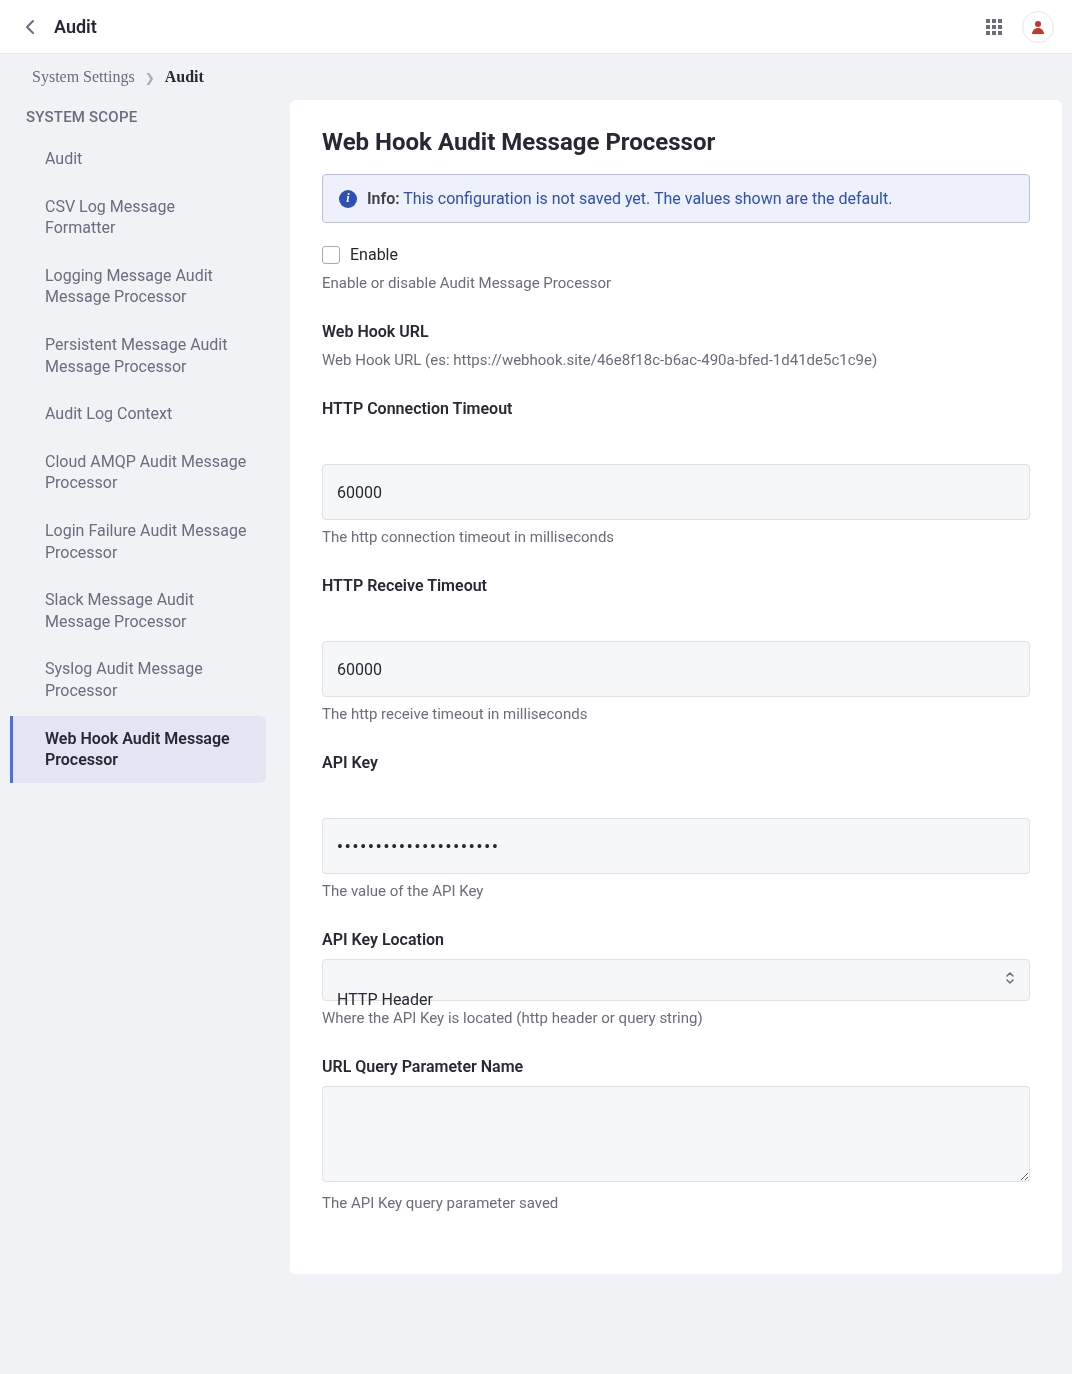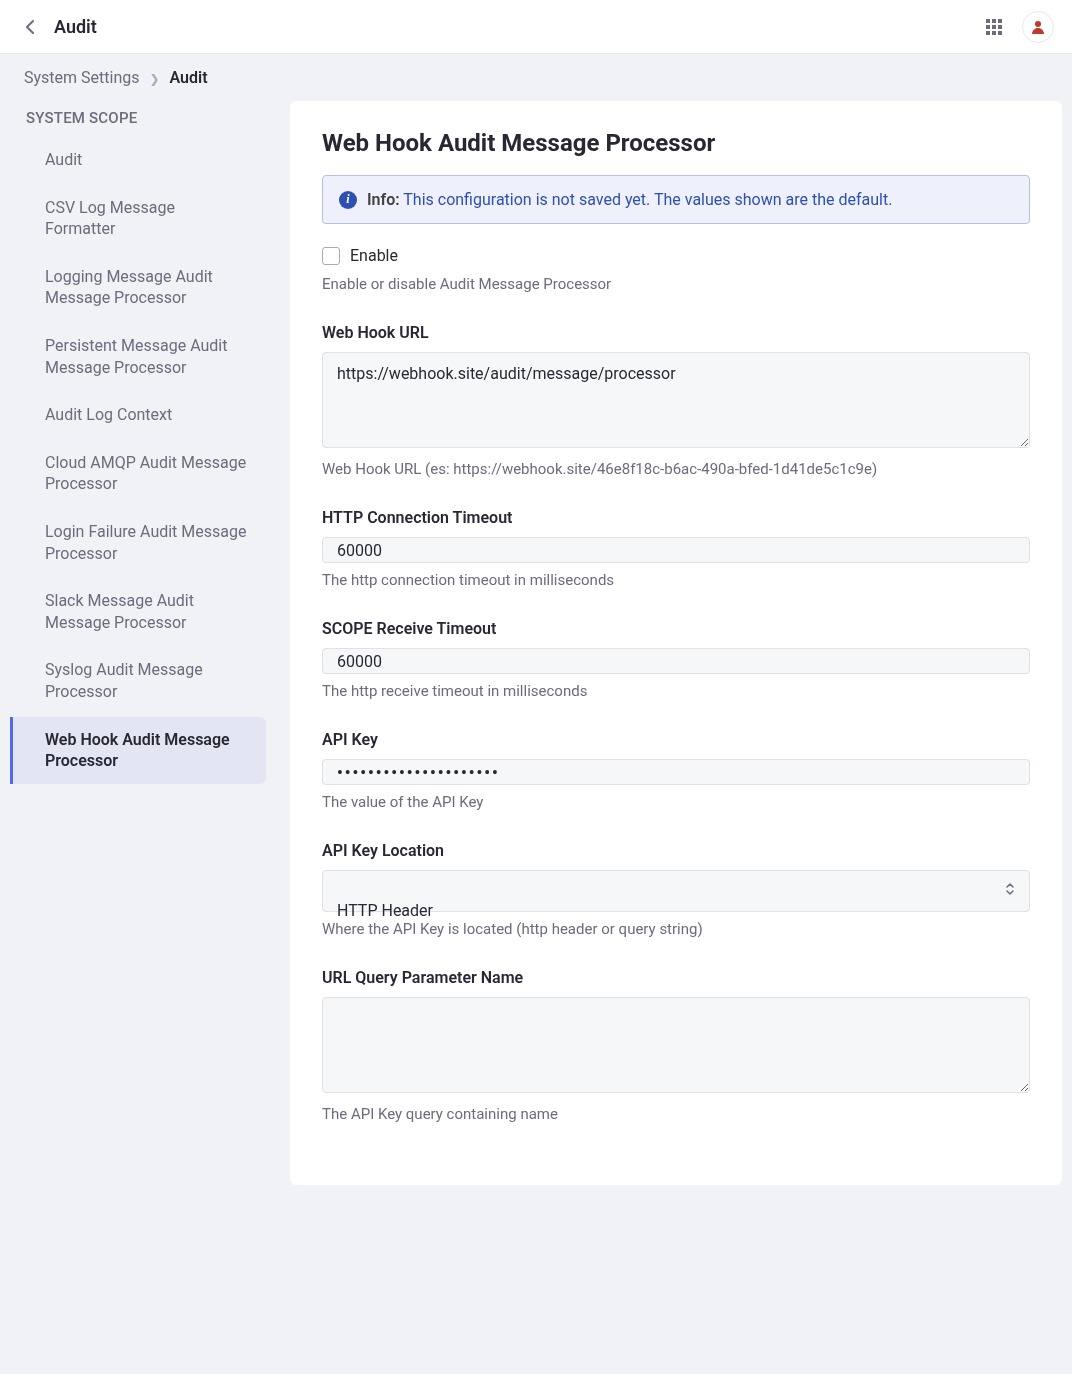--- a/index.html
+++ b/index.html
@@ -4,21 +4,21 @@
   <style>
     * { box-sizing: border-box; margin: 0; padding: 0; }
     body { font-family: -apple-system, BlinkMacSystemFont, "Segoe UI", Roboto, Helvetica, Arial, sans-serif; font-size: 16px; color: #272833; background: #f1f2f5; }
     .topbar { display: flex; align-items: center; justify-content: space-between; height: 54px; padding: 0 18px 0 20px; background: #fff; border-bottom: 1px solid #e7e7ed; }
     .topbar-left { display: flex; align-items: center; gap: 14px; }
     .back-btn { display: inline-flex; align-items: center; justify-content: center; width: 20px; height: 20px; color: #6b6c7e; cursor: pointer; }
     .topbar-title { font-size: 18px; font-weight: 600; }
     .topbar-right { display: flex; align-items: center; gap: 14px; }
     .grid-btn { width: 28px; height: 28px; display: inline-flex; align-items: center; justify-content: center; color: #6b6c7e; cursor: pointer; border-radius: 4px; }
     .avatar { width: 32px; height: 32px; border: 1px solid #e7e7ed; border-radius: 50%; display: inline-flex; align-items: center; justify-content: center; color: #c0392b; cursor: pointer; background: #fff; }
-    .breadcrumbs { padding: 14px 24px; font-size: 16px; color: #6b6c7e; background: #f1f2f5; }
+    .breadcrumbs { padding: 14px 32px; font-size: 16px; color: #6b6c7e; background: #f1f2f5; font-family: Liberation Serif, serif; }
     .breadcrumbs .sep { padding: 0 6px; color: #a7a9bc; font-size: 12px; }
     .breadcrumbs .current { font-weight: 600; color: #272833; }
     .layout { display: flex; align-items: flex-start; padding: 0 10px 24px 10px; gap: 24px; }
     .sidebar { width: 256px; padding-top: 4px; }
     .sidebar-heading { padding: 4px 16px 10px 16px; font-size: 15px; font-weight: 500; color: #6b6c7e; letter-spacing: 0.2px; }
     .sidebar-item { display: block; padding: 12px 18px 12px 32px; font-size: 16px; color: #6b6c7e; line-height: 1.35; cursor: pointer; border-left: 3px solid transparent; border-radius: 0 6px 6px 0; margin-bottom: 2px; }
     .sidebar-item.active { background: #e3e5f3; color: #272833; font-weight: 600; border-left-color: #506de5; }
     .content { flex: 1; }
     .card { background: #fff; border-radius: 6px; padding: 28px 32px 32px 32px; max-width: 780px; }
     .card-title { font-size: 24px; font-weight: 700; margin-bottom: 18px; }
@@ -32,21 +32,21 @@
     .enable-help { font-size: 15px; color: #6b6c7e; margin-bottom: 30px; }
     .form-group { margin-bottom: 30px; }
     .form-label { display: block; font-size: 16px; font-weight: 600; margin-bottom: 10px; }
     textarea.form-input, input.form-input, .select-wrap {
       width: 100%; padding: 10px 14px; font-size: 16px; font-family: inherit;
       border: 1px solid #e0e0e6; border-radius: 4px; background: #f6f7f9; color: #272833;
       line-height: 1.4; resize: vertical;
     }
     textarea.form-input { min-height: 96px; }
     textarea.form-input.small { min-height: 96px; }
-    input.form-input { height: 26px; }
+    input.form-input { height: 56px; margin-top: 36px; }
     .password-dots { letter-spacing: 2px; font-weight: bold; }
     .help { font-size: 15px; color: #6b6c7e; margin-top: 8px; }
     .select-wrap { position: relative; display: flex; align-items: center; height: 42px; cursor: pointer; }
     .select-value { flex: 1; margin-top: 40px; }
     .select-caret { color: #6b6c7e; }
   </style>
 </head>
 <body>
 
 <div class="topbar">
@@ -117,32 +117,31 @@
       </div>
 
       <div class="check-row">
         <span class="checkbox"></span>
         <span class="check-label">Enable</span>
       </div>
       <div class="enable-help">Enable or disable Audit Message Processor</div>
 
       <div class="form-group">
         <label class="form-label">Web Hook URL</label>
-        <textarea class="form-input" style="">https://webhook.site/audit/message/processor</textarea>
         <div class="help">Web Hook URL (es: https://webhook.site/46e8f18c-b6ac-490a-bfed-1d41de5c1c9e)</div>
       </div>
 
       <div class="form-group">
         <label class="form-label">HTTP Connection Timeout</label>
         <input class="form-input" value="60000" style="">
         <div class="help">The http connection timeout in milliseconds</div>
       </div>
 
       <div class="form-group">
-        <label class="form-label">SCOPE Receive Timeout</label>
+        <label class="form-label">HTTP Receive Timeout</label>
         <input class="form-input" value="60000" style="">
         <div class="help">The http receive timeout in milliseconds</div>
       </div>
 
       <div class="form-group">
         <label class="form-label">API Key</label>
         <input class="form-input password-dots" value="•••••••••••••••••••••" style="">
         <div class="help">The value of the API Key</div>
       </div>
 
@@ -156,18 +155,18 @@
               </svg>
           </span>
         </div>
         <div class="help">Where the API Key is located (http header or query string)</div>
       </div>
 
 
       <div class="form-group">
         <label class="form-label">URL Query Parameter Name</label>
         <textarea class="form-input small" style=""></textarea>
-        <div class="help">The API Key query containing name</div>
+        <div class="help">The API Key query parameter saved</div>
       </div>
 
     </div>
   </main>
 </div>
 
 </body></html>

